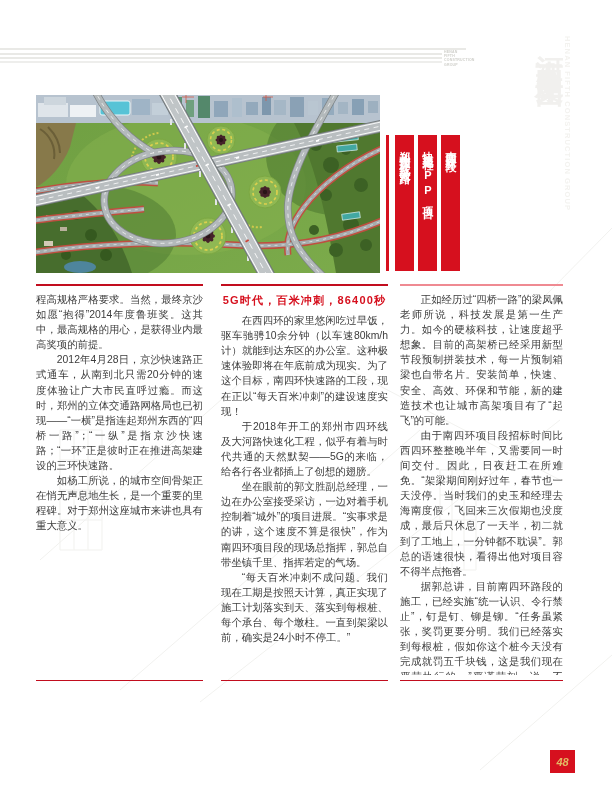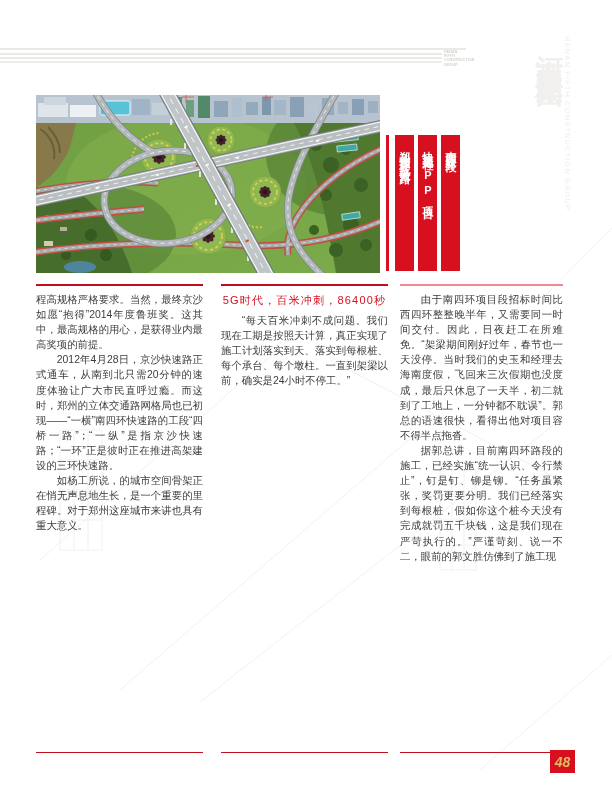--- a/index.html
+++ b/index.html
@@ -27,39 +27,39 @@
 
   
   .thin-red{position:absolute;left:386px;top:135px;width:2.5px;height:136px;background:#d6101e;}
   .cap-bar{position:absolute;top:135px;width:19px;height:136px;background:#d6101e;
       color:#ffffff;writing-mode:vertical-rl;text-orientation:upright;
       font-size:11px;line-height:19px;letter-spacing:2.5px;font-weight:bold;
       padding-top:7px;box-sizing:border-box;text-align:left;}
   .bar1{left:395px;} .bar2{left:418px;} .bar3{left:441px;}
 
   
-  .col{position:absolute;top:284px;height:469px;}
+  .col{position:absolute;top:284px;height:397px;}
   .col1{left:36px;width:167px;}
   .col2{left:221px;width:167px;}
   .col3{left:400px;width:163px;}
   .rule-top{position:absolute;top:0;left:0;right:0;height:2px;background:#c20d1e;}
   .rule-top.light{background:#ef8a92;}
   .rule-bot{position:absolute;bottom:0;left:0;right:0;height:1.5px;background:#c20d1e;}
   .coltext{position:absolute;top:8px;bottom:6px;left:0;right:0;overflow:hidden;
       font-size:10.4px;line-height:15.1px;color:#3c3c3c;text-align:justify;
       text-justify:inter-ideograph;}
   .coltext p{margin:0;}
   .coltext p.ind{text-indent:2em;}
-  .sec-head{font-size:11px;font-weight:normal;color:#d6101e;text-align:center;
+  .sec-head{font-size:11px;font-weight:bold;color:#d6101e;text-align:center;
       letter-spacing:1.2px;margin:1px 0 5px 0;}
 
   
   .pagenum{position:absolute;left:550px;top:750px;width:25px;height:23px;background:#d6101e;
       display:flex;align-items:center;justify-content:center;}
-  .pagenum span{color:#e3b964;font-size:14px;font-weight:bold;font-style:italic;}
+  .pagenum span{color:#e3b964;font-size:11px;font-weight:bold;font-style:italic;}
 
   .wm{position:absolute;left:0;top:0;z-index:0;}
   .fg{z-index:1;}
 </style>
 </head>
 <body>
 
 <div class="page">
 
   <svg class="wm" width="612" height="811" viewBox="0 0 612 811">
@@ -286,38 +286,42 @@
 
   <div class="thin-red fg"></div>
   <div class="cap-bar bar1 fg">郑州市四环线及大河路</div>
   <div class="cap-bar bar2 fg">快速化工程PPP项目</div>
   <div class="cap-bar bar3 fg">南四环标段</div>
 
   <div class="col col1 fg">
     <div class="rule-top"></div>
     <div class="coltext">
       <p>程高规格严格要求。当然，最终京沙如愿“抱得”2014年度鲁班奖。这其中，最高规格的用心，是获得业内最高奖项的前提。</p>
-      <p class="ind">2012年4月28日，京沙快速路正式通车，从南到北只需20分钟的速度体验让广大市民直呼过瘾。而这时，郑州的立体交通路网格局也已初现——“一横”南四环快速路的工段“四桥一路”；“一纵”是指京沙快速路；“一环”正是彼时正在推进高架建设的三环快速路。</p>
+      <p class="ind">2012年4月28日，京沙快速路正式通车，从南到北只需20分钟的速度体验让广大市民直呼过瘾。而这时，郑州的立体交通路网格局也已初现——“一横”是指连起郑州东西的“四桥一路”；“一纵”是指京沙快速路；“一环”正是彼时正在推进高架建设的三环快速路。</p>
       <p class="ind">如杨工所说，的城市空间骨架正在悄无声息地生长，是一个重要的里程碑。对于郑州这座城市来讲也具有重大意义。</p>
     </div>
     <div class="rule-bot"></div>
   </div>
 
   <div class="col col2 fg">
     <div class="rule-top"></div>
     <div class="coltext">
       <div class="sec-head">5G时代，百米冲刺，86400秒</div>
+      <p class="ind">在西四环的家里悠闲吃过早饭，驱车驰骋10余分钟（以车速80km/h计）就能到达东区的办公室。这种极速体验即将在年底前成为现实。为了这个目标，南四环快速路的工段，现在正以“每天百米冲刺”的建设速度实现！</p>
+      <p class="ind">于2018年开工的郑州市四环线及大河路快速化工程，似乎有着与时代共通的天然默契——5G的来临，给各行各业都插上了创想的翅膀。</p>
+      <p class="ind">坐在眼前的郭文胜副总经理，一边在办公室接受采访，一边对着手机控制着“城外”的项目进展。“实事求是的讲，这个速度不算是很快”，作为南四环项目段的现场总指挥，郭总自带坐镇千里、指挥若定的气场。</p>
       <p class="ind">“每天百米冲刺不成问题。我们现在工期是按照天计算，真正实现了施工计划落实到天、落实到每根桩、每个承台、每个墩柱。一直到架梁以前，确实是24小时不停工。”</p>
     </div>
     <div class="rule-bot"></div>
   </div>
 
   <div class="col col3 fg">
     <div class="rule-top light"></div>
     <div class="coltext">
+      <p class="ind">正如经历过“四桥一路”的梁凤佩老师所说，科技发展是第一生产力。如今的硬核科技，让速度超乎想象。目前的高架桥已经采用新型节段预制拼装技术，每一片预制箱梁也自带名片。安装简单，快速、安全、高效、环保和节能，新的建造技术也让城市高架项目有了“起飞”的可能。</p>
       <p class="ind">由于南四环项目段招标时间比西四环整整晚半年，又需要同一时间交付。因此，日夜赶工在所难免。“架梁期间刚好过年，春节也一天没停。当时我们的史玉和经理去海南度假，飞回来三次假期也没度成，最后只休息了一天半，初二就到了工地上，一分钟都不耽误”。郭总的语速很快，看得出他对项目容不得半点拖沓。</p>
       <p class="ind">据郭总讲，目前南四环路段的施工，已经实施“统一认识、令行禁止”，钉是钉、铆是铆。“任务虽紧张，奖罚更要分明。我们已经落实到每根桩，假如你这个桩今天没有完成就罚五千块钱，这是我们现在严苛执行的。”严谨苛刻、说一不二，眼前的郭文胜仿佛到了施工现</p>
     </div>
     <div class="rule-bot"></div>
   </div>
 
   <div class="pagenum fg">
     <span>48</span>
   </div>
 

